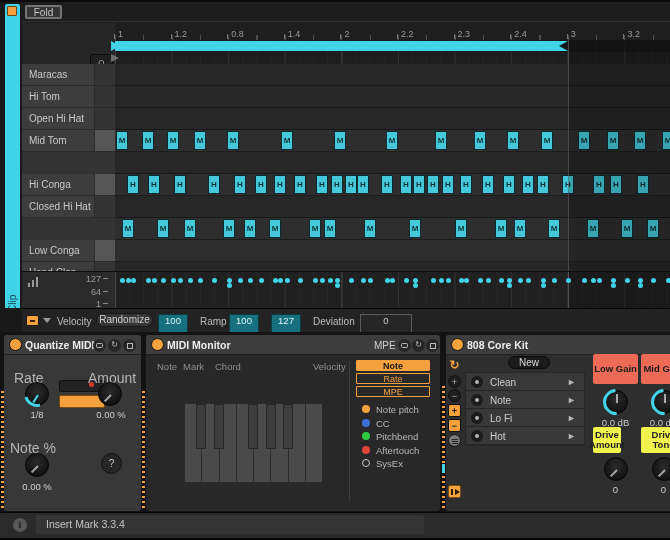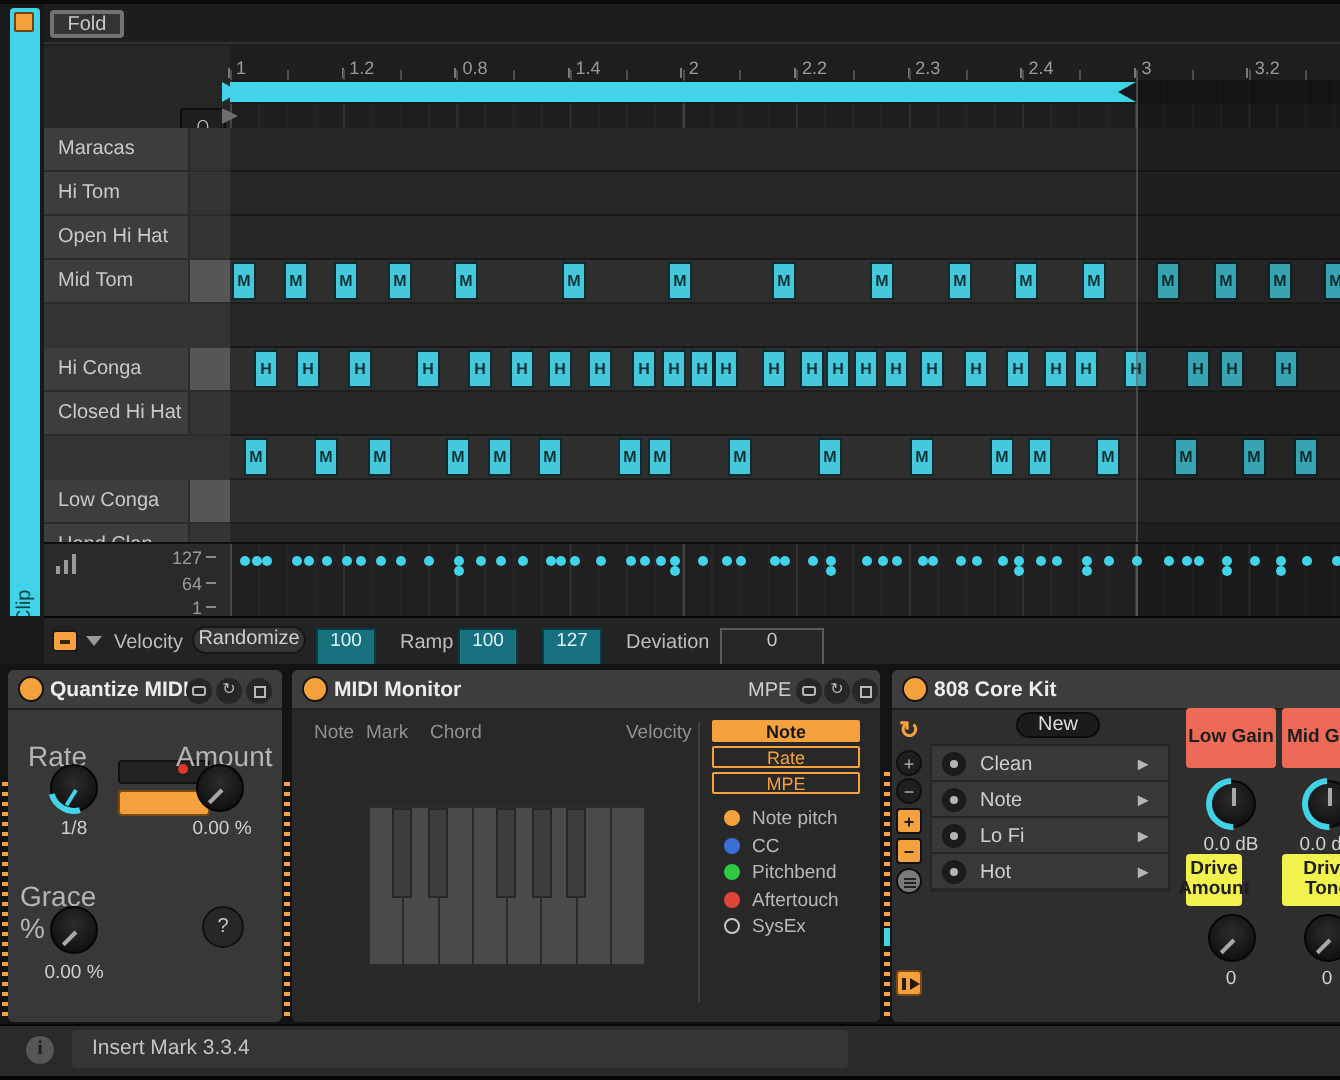--- a/index.html
+++ b/index.html
@@ -435,21 +435,21 @@
         </div>
       <span class="dev-val" style="left:10px;top:74px;width:46px">1/8</span>
       <span class="sm-btn" style="left:55px;top:45px;width:20px;height:12px;line-height:11px">Hz</span>
       <span class="sm-btn orange" style="left:55px;top:60px;width:20px;height:13px;line-height:12px;font-size:10px">♪</span>
       <span class="dev-lab" style="left:84px;top:35px;width:46px">Amount</span>
       <span class="led" style="left:85px;top:47px"></span>
       <div class="knob k-min" style="left:94px;top:47px">
           <span class="ptr"></span>
         </div>
       <span class="dev-val" style="left:84px;top:74px;width:46px">0.00 %</span>
-      <span class="dev-lab" style="left:6px;top:105px;width:54px">Grace %</span>
+      <span class="dev-lab" style="left:6px;top:105px;width:54px">Note %</span>
       <div class="knob k-min" style="left:21px;top:118px">
           <span class="ptr"></span>
         </div>
       <span class="dev-val" style="left:6px;top:146px;width:54px">0.00 %</span>
       <span class="help-btn" style="left:97px;top:118px">?</span>
     </div>
 
     <div class="device" style="left:146px;width:294px;background:#282828">
       <div class="dev-title">
         <span class="on-dot"></span>

